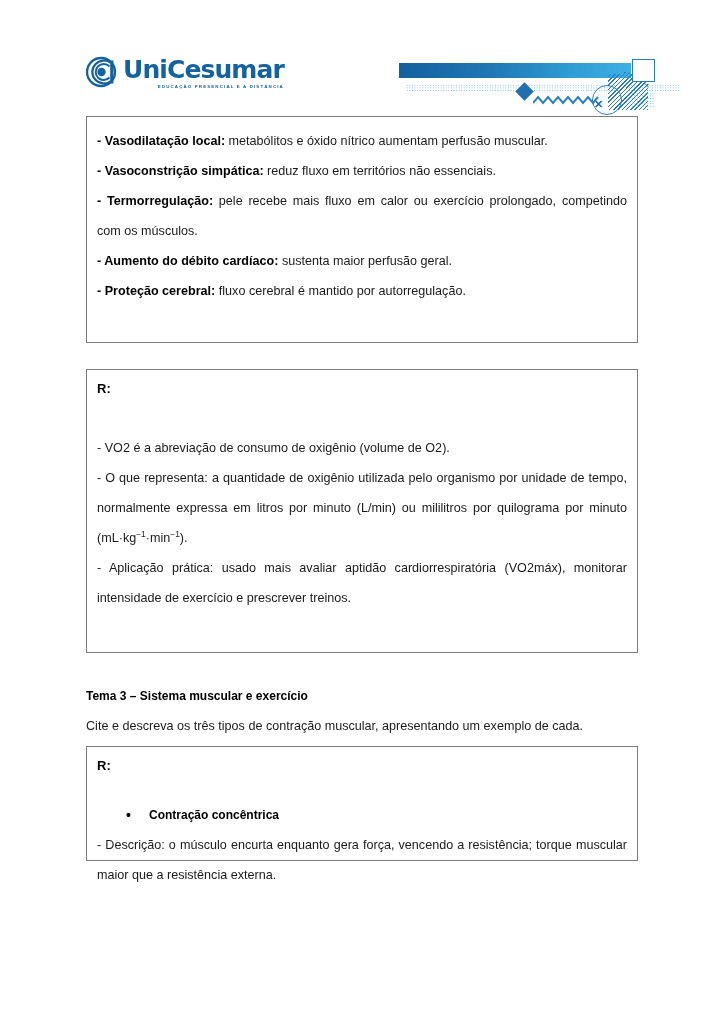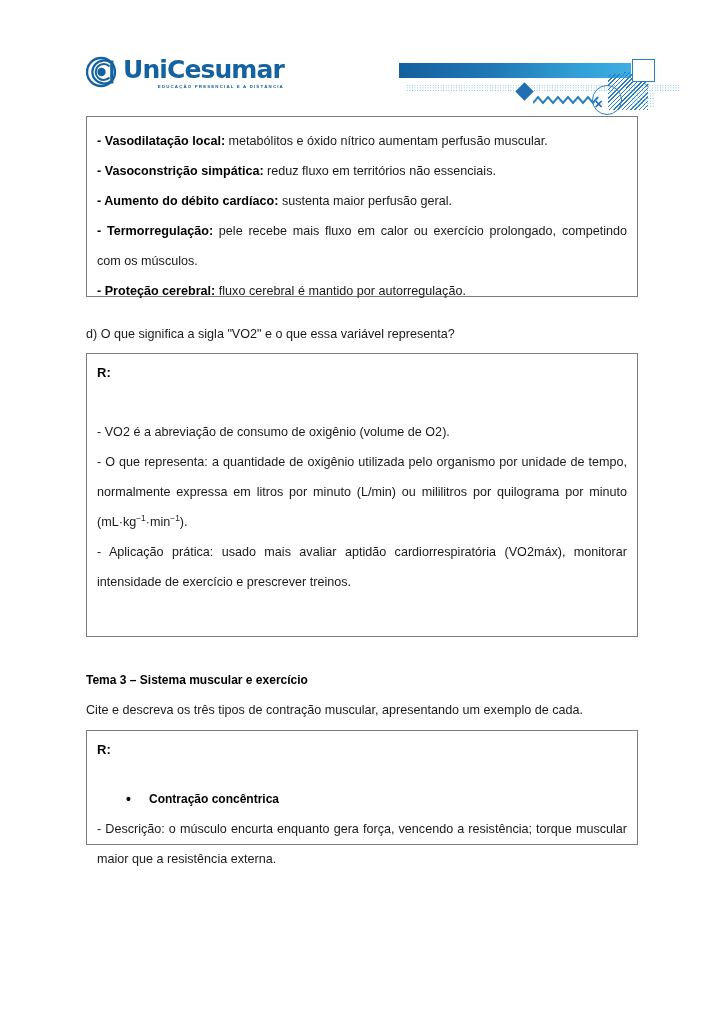--- a/index.html
+++ b/index.html
@@ -205,21 +205,21 @@
     width: 552px;
   }
 
   .answer-box {
     border: 1px solid #7c7c7c;
     box-sizing: border-box;
     padding: 9px 10px 10px 10px;
     background: #ffffff;
   }
 
-  .box-1 { height: 181px; }
+  .box-1 { height: 227px; }
   .box-2 { height: 284px; }
   .box-3 { height: 115px; }
 
   p.line {
     margin: 0 0 0 0;
     font-size: 12.6px;
     line-height: 30px;
     color: #1a1a1a;
     font-family: "Liberation Sans", sans-serif;
   }
@@ -331,34 +331,33 @@
 
   <div class="content">
 
     <div class="answer-box box-1">
       <p class="line">
         <span class="b">- Vasodilatação local:</span><span> metabólitos e óxido nítrico aumentam perfusão muscular.</span>
       </p>
       <p class="line">
         <span class="b">- Vasoconstrição simpática:</span><span> reduz fluxo em territórios não essenciais.</span>
       </p>
+      <p class="line just">
+        <span class="b">- Termorregulação:</span><span> pele recebe mais fluxo em calor ou exercício prolongado, competindo com os músculos.</span>
+      </p>
       <p class="line">
         <span class="b">- Aumento do débito cardíaco:</span><span> sustenta maior perfusão geral.</span>
       </p>
-      <p class="line just">
-        <span class="b">- Termorregulação:</span><span> pele recebe mais fluxo em calor ou exercício prolongado, competindo com os músculos.</span>
-      </p>
       <p class="line">
         <span class="b">- Proteção cerebral:</span><span> fluxo cerebral é mantido por autorregulação.</span>
       </p>
     </div>
 
     <div class="spacer-22"></div>
 
-    <p class="question">d) O que significa a sigla "VO2" e o que essa variável representa?</p>
 
     <div style="height:4px"></div>
 
     <div class="answer-box box-2">
       <p class="label-r">R:</p>
 
       <div style="height:34px"></div>
 
       <p class="line">- VO2 é a abreviação de consumo de oxigênio (volume de O2).</p>
 

